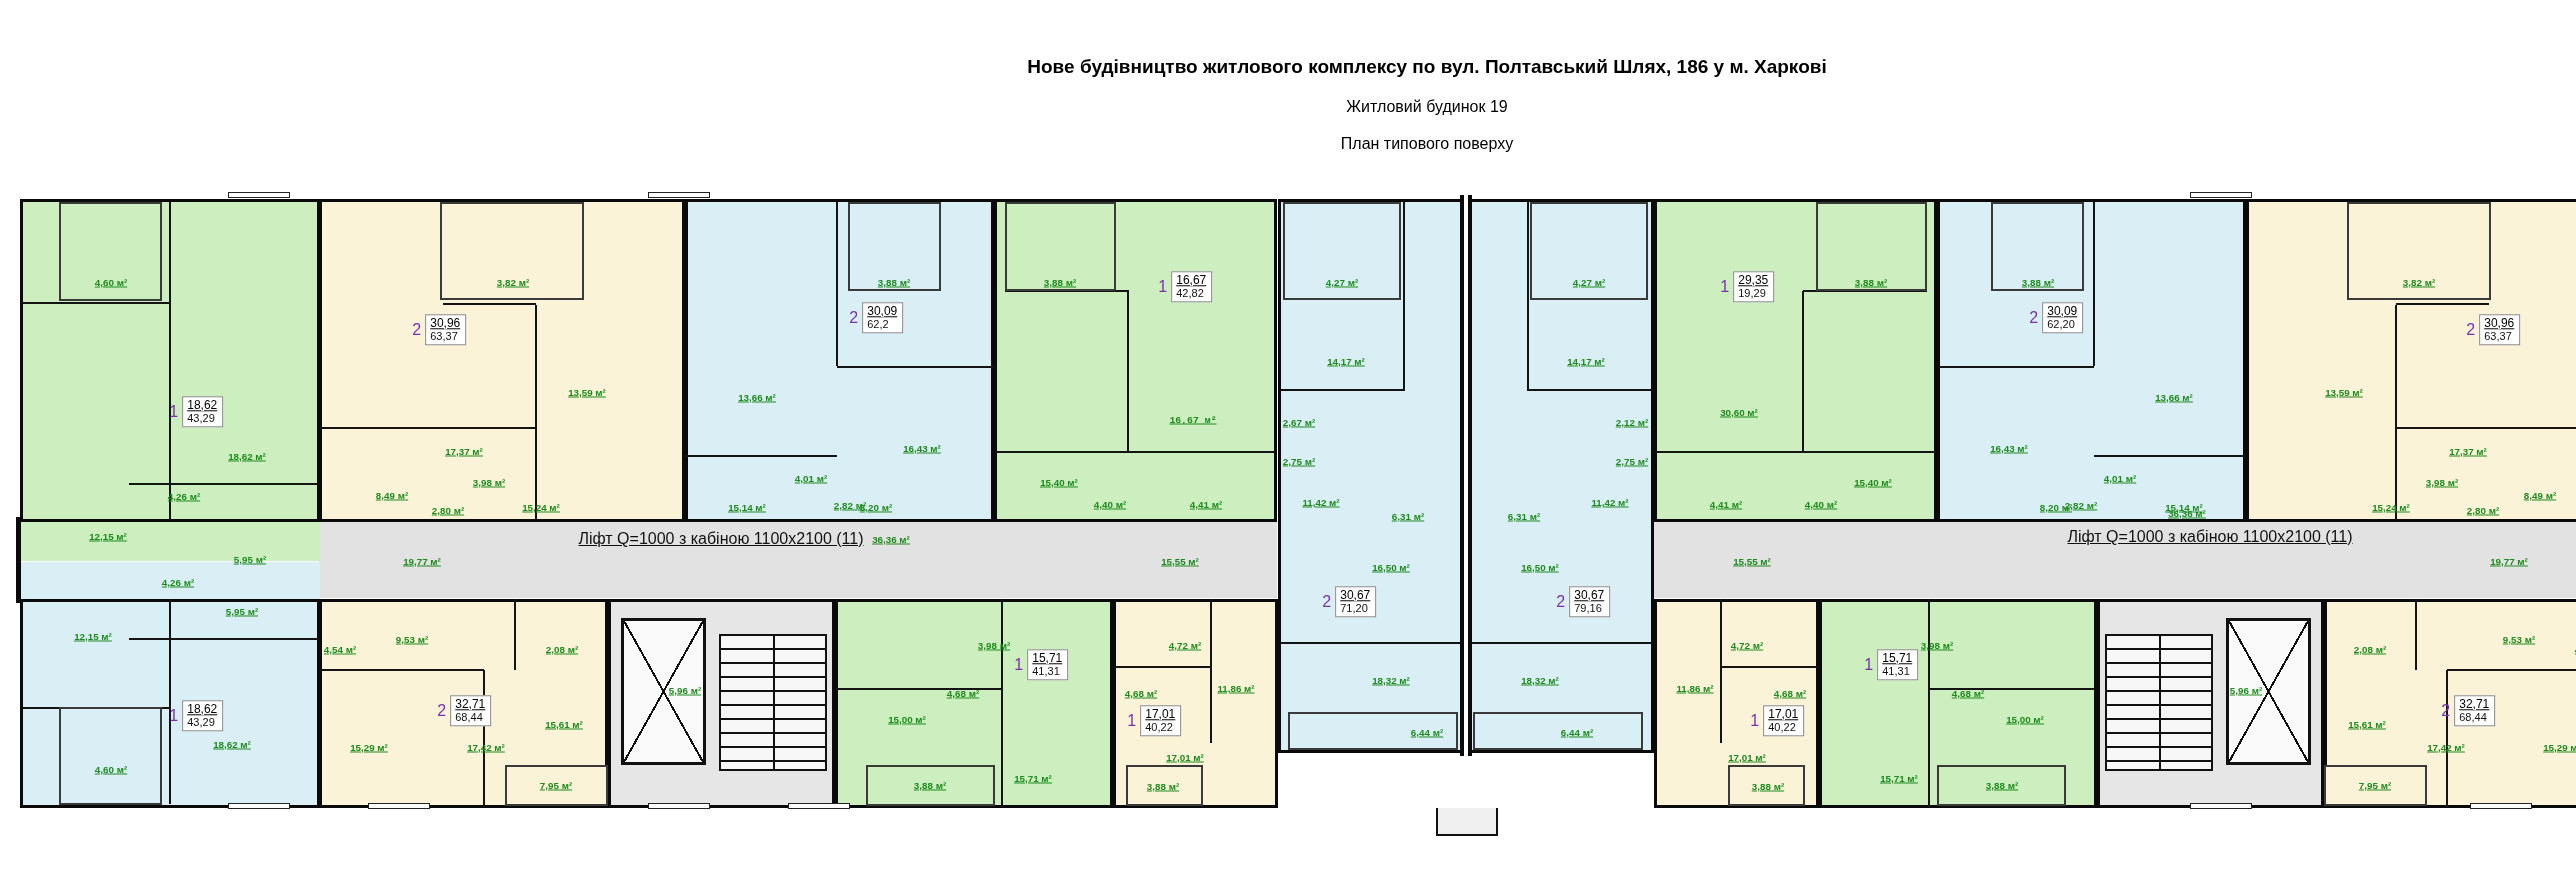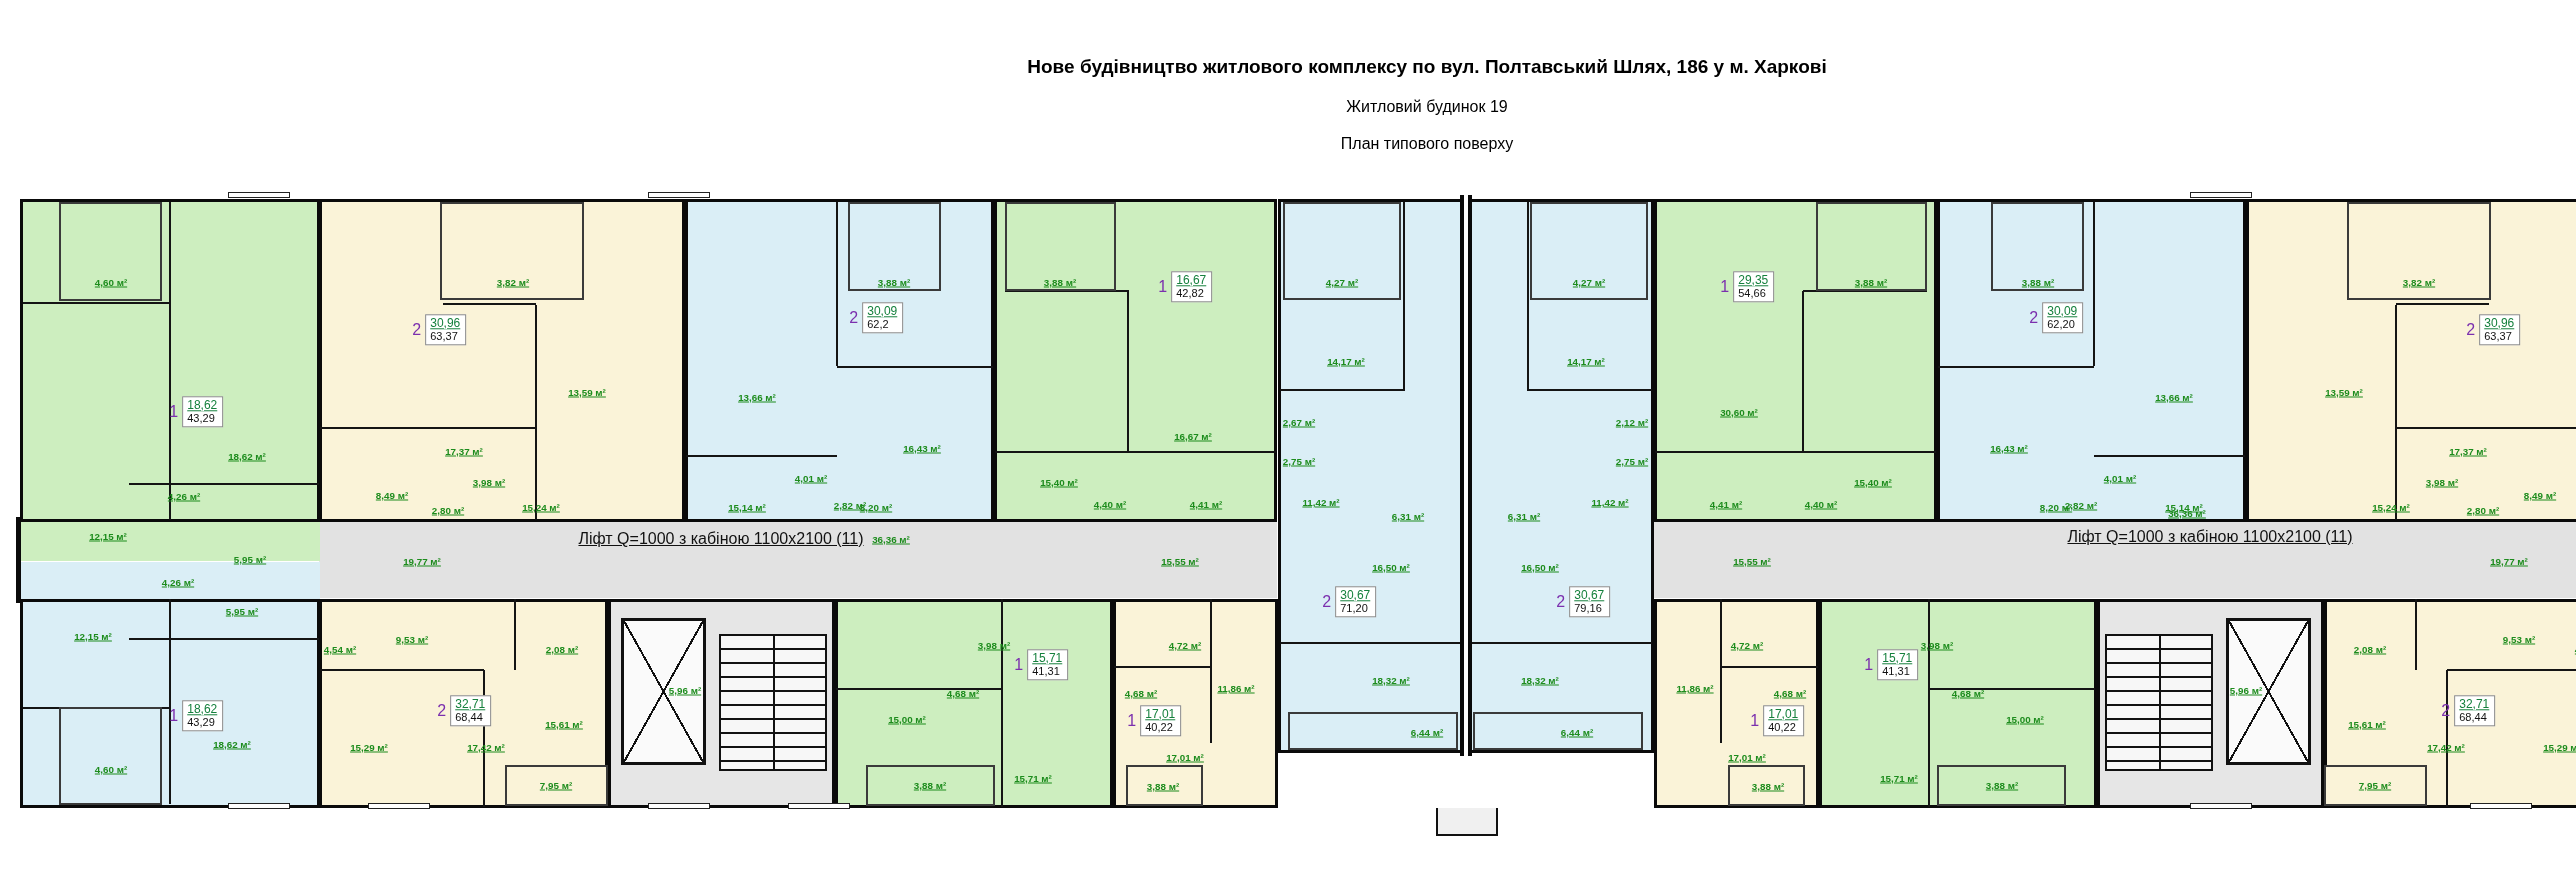--- a/index.html
+++ b/index.html
@@ -17,21 +17,21 @@
   .part{position:absolute;background:#141414;}
   .balc{position:absolute;border:2.1px solid #3a3a3a;box-sizing:border-box;
         background-image:repeating-linear-gradient(45deg, rgba(0,0,0,0.10) 0 1.5px, transparent 1.5px 6.7px);}
   .area{position:absolute;transform:translate(-50%,-50%);color:#1d8c1d;font-size:9.8px;font-weight:700;
         white-space:nowrap;text-decoration:underline;}
   .lift{position:absolute;transform:translate(-50%,-50%);color:#111;font-size:16px;white-space:nowrap;
         text-decoration:underline;}
   .aptbox{position:absolute;transform:translate(-50%,-50%);display:flex;align-items:center;gap:3.6px;}
   .aptbox .num{color:#7b2fae;font-size:16px;font-weight:400;}
   .aptbox .vals{background:#fff;border:0.5px solid #8a8a8a;padding:1.5px 4.6px;text-align:left;}
-  .aptbox .vals .top{display:block;font-size:12px;color:#15803d;text-decoration:underline;line-height:1.15;}
+  .aptbox .vals .top{display:block;font-size:12px;color:#000000;text-decoration:underline;line-height:1.15;}
   .aptbox .vals .bot{display:block;font-size:11px;color:#111;line-height:1.15;}
   .elev{position:absolute;border:3.1px solid #111;background-color:#fafafa;box-sizing:border-box;
         background-image:
           linear-gradient(to top right, transparent calc(50% - 1px), #111 calc(50% - 1px), #111 calc(50% + 1px), transparent calc(50% + 1px)),
           linear-gradient(to bottom right, transparent calc(50% - 1px), #111 calc(50% - 1px), #111 calc(50% + 1px), transparent calc(50% + 1px));}
   .stairs{position:absolute;border:2.1px solid #111;box-sizing:border-box;
         background:repeating-linear-gradient(to bottom, #f7f7f7 0 12.4px, #111 12.4px 14px);}
   .stairs:after{content:"";position:absolute;left:50%;top:0;bottom:0;width:1.5px;background:#111;}
   .win{position:absolute;height:6.2px;background:#fff;border:1px solid #222;box-sizing:border-box;}
   .wallbar{position:absolute;background:#0a0a0a;}
@@ -103,21 +103,21 @@
           <span class="top">30,09</span>
           <span class="bot">62,2</span>
         </span>
       </div>
       <div class="apt" style="left: 994px; top: 199px; width: 283px; height: 323px; background: rgb(205, 238, 191);"></div>
       <div class="part" style="left: 1127px; top: 291px; width: 2.1px; height: 162px;"></div>
       <div class="part" style="left: 1005px; top: 290px; width: 124px; height: 2.1px;"></div>
       <div class="part" style="left: 995px; top: 451px; width: 281px; height: 2.1px;"></div>
       <div class="balc" style="left: 1005px; top: 202px; width: 111px; height: 89px; background: rgb(205, 238, 191);"></div>
       <div class="area" style="left: 1060px; top: 282px;">3,88 м²</div>
-      <div class="area" style="left: 1193px; top: 436px;">16,67 м²</div>
+      <div class="area" style="left: 1193px; top: 420px; font-family: Liberation Mono, monospace;">16,67 м²</div>
       <div class="area" style="left: 1059px; top: 482px;">15,40 м²</div>
       <div class="area" style="left: 1110px; top: 504px;">4,40 м²</div>
       <div class="area" style="left: 1206px; top: 504px;">4,41 м²</div>
       <div class="aptbox" style="left: 1185px; top: 287px;">
         <span class="num">1</span>
         <span class="vals">
           <span class="top">16,67</span>
           <span class="bot">42,82</span>
         </span>
       </div>
@@ -240,21 +240,21 @@
       <div class="balc" style="left: 1816px; top: 202px; width: 111px; height: 89px; background: rgb(205, 238, 191);"></div>
       <div class="area" style="left: 1871px; top: 282px;">3,88 м²</div>
       <div class="area" style="left: 1739px; top: 412px;">30,60 м²</div>
       <div class="area" style="left: 1873px; top: 482px;">15,40 м²</div>
       <div class="area" style="left: 1821px; top: 504px;">4,40 м²</div>
       <div class="area" style="left: 1726px; top: 504px;">4,41 м²</div>
       <div class="aptbox" style="left: 1747px; top: 287px;">
         <span class="num">1</span>
         <span class="vals">
           <span class="top">29,35</span>
-          <span class="bot">54,66</span>
+          <span class="bot">19,29</span>
         </span>
       </div>
       <div class="apt" style="left: 1937px; top: 199px; width: 309px; height: 323px; background: rgb(218, 238, 246);"></div>
       <div class="part" style="left: 2093px; top: 202px; width: 2.1px; height: 164px;"></div>
       <div class="part" style="left: 2094px; top: 455px; width: 151px; height: 2.1px;"></div>
       <div class="part" style="left: 1938px; top: 366px; width: 156px; height: 2.1px;"></div>
       <div class="balc" style="left: 1991px; top: 202px; width: 93px; height: 89px; background: rgb(218, 238, 246);"></div>
       <div class="area" style="left: 2038px; top: 282px;">3,88 м²</div>
       <div class="area" style="left: 2174px; top: 397px;">13,66 м²</div>
       <div class="area" style="left: 2009px; top: 448px;">16,43 м²</div>

